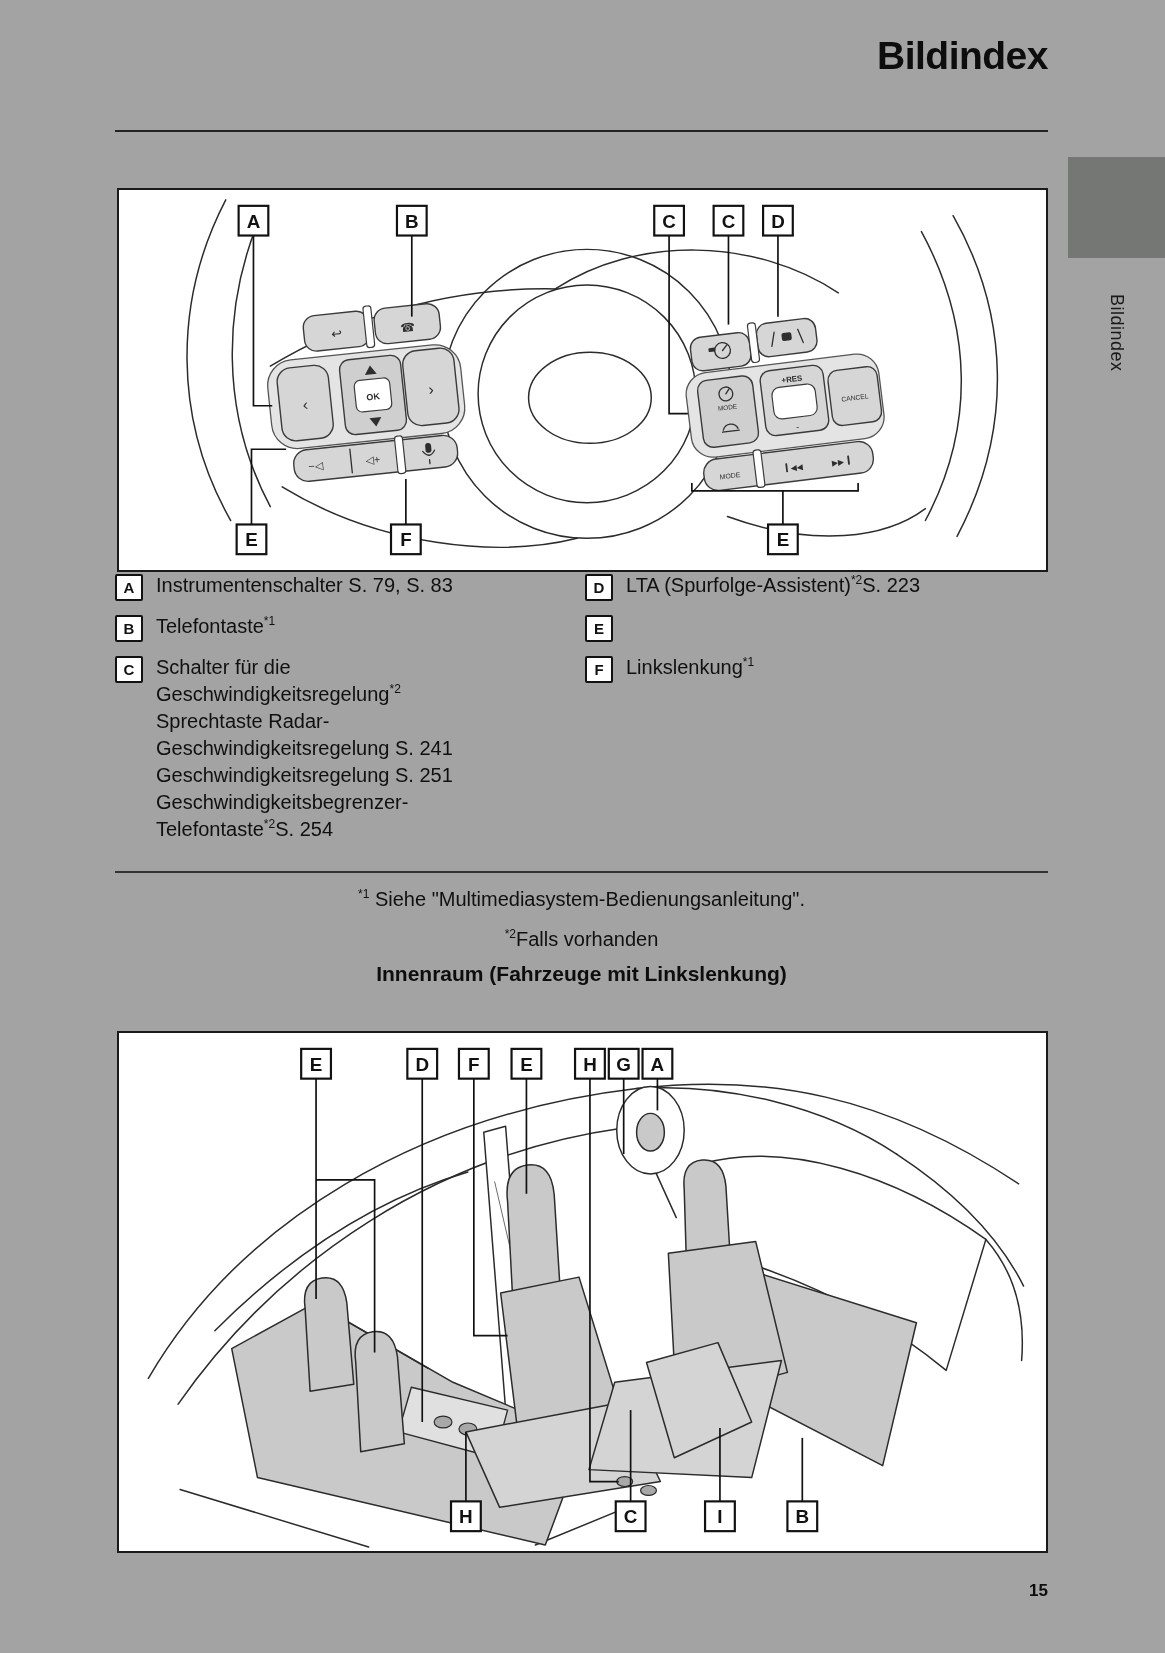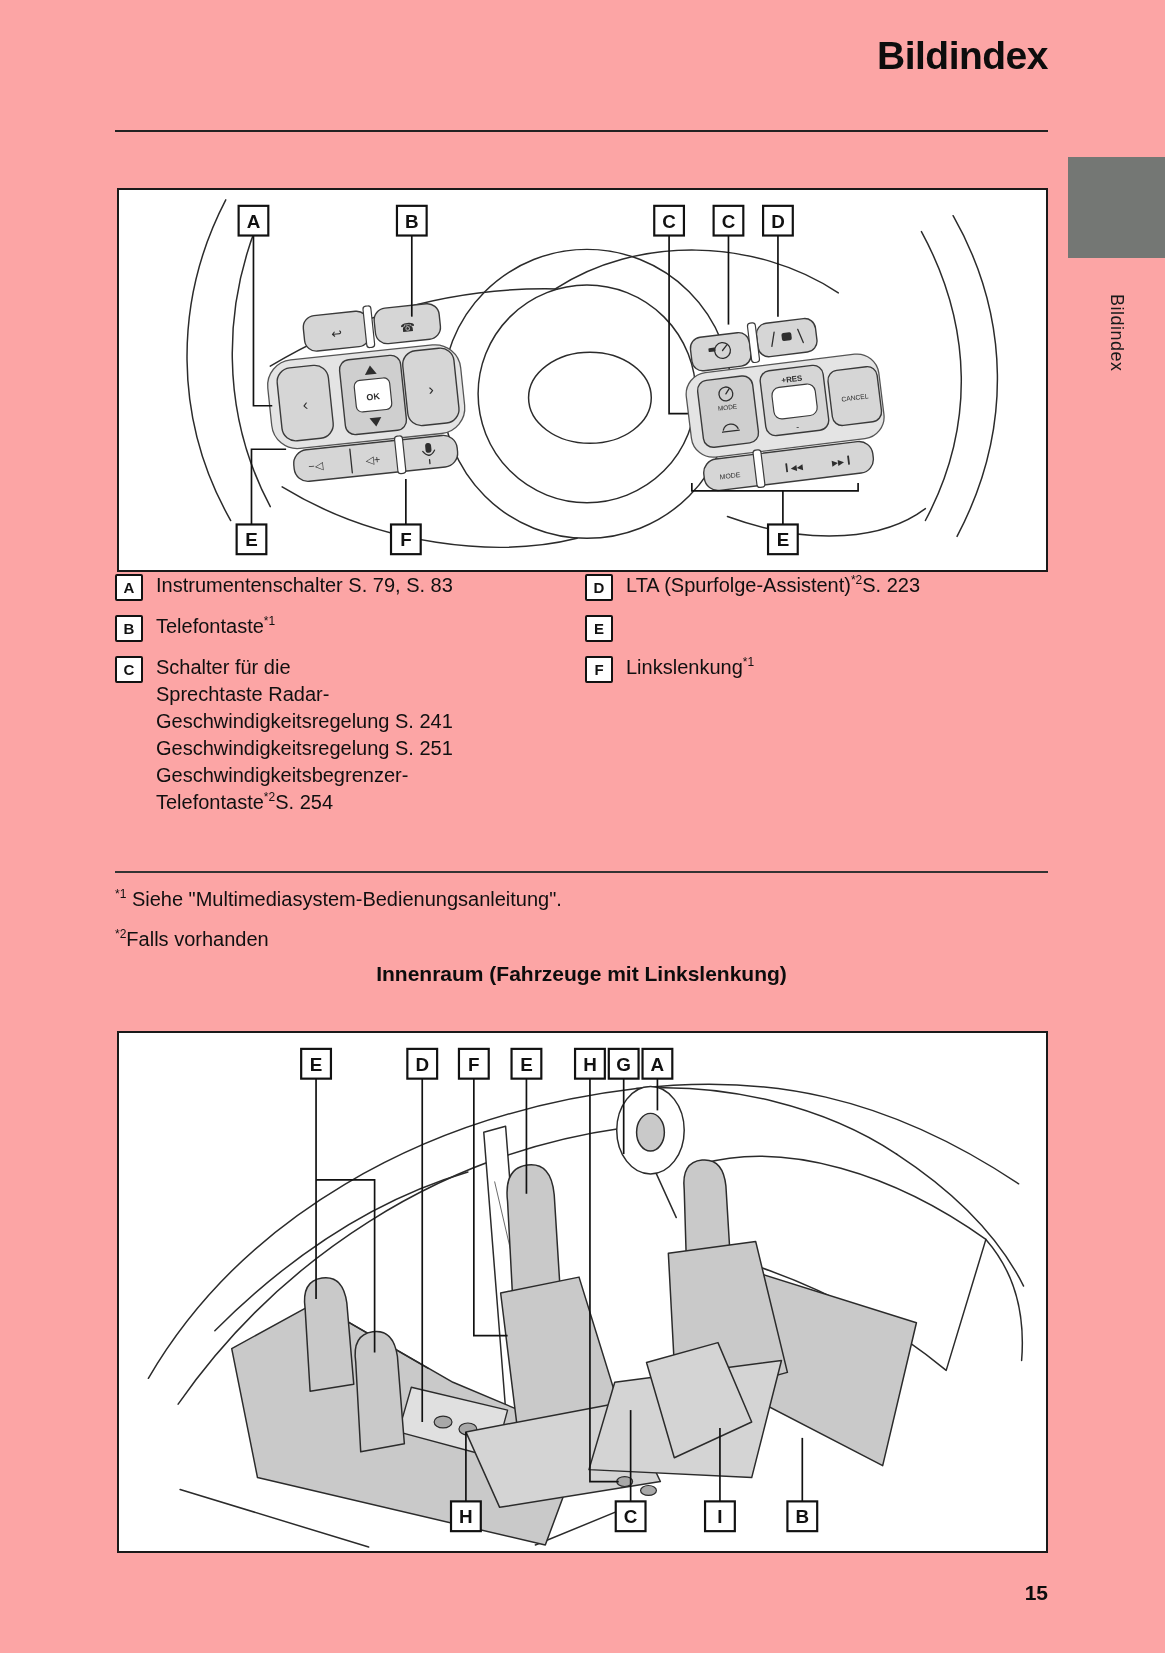--- a/index.html
+++ b/index.html
@@ -1,16 +1,16 @@
 <!DOCTYPE html>
 <html><head>
 <meta charset="utf-8">
 <style>
   html,body{margin:0;padding:0;background:#ffffff;}
-  .page{position:relative;width:1165px;height:1653px;background:#fca5a5;overflow:hidden;
+  .page{position:relative;width:1165px;height:1653px;background:#a3a3a3;overflow:hidden;
         font-family:"Liberation Sans",sans-serif;color:#111;}
   .page-title{position:absolute;left:115px;top:34px;width:933px;text-align:right;
               font-size:39px;font-weight:bold;letter-spacing:-0.5px;color:#0d0d0d;}
   .title-rule{position:absolute;left:115px;top:130px;width:933px;height:2px;background:#222;}
   .side-tab{position:absolute;left:1068px;top:157px;width:97px;height:101px;}
   .side-tab-label{position:absolute;left:1068px;top:263px;width:97px;height:140px;
                   display:flex;align-items:center;justify-content:center;}
   .side-tab-label span{writing-mode:vertical-rl;font-size:18px;color:#1a1a1a;letter-spacing:0.5px;}
   .diagram-frame{position:absolute;border:2px solid #1a1a1a;background:#fff;box-sizing:border-box;}
   #frame1{left:117px;top:188px;width:931px;height:384px;}
@@ -19,25 +19,25 @@
   #legend-left{left:115px;width:462px;}
   #legend-right{left:585px;width:463px;}
   .legend-row{display:flex;gap:13px;margin-bottom:12px;align-items:flex-start;}
   .key-box{flex:0 0 auto;width:24px;height:23px;border:2px solid #111;border-radius:2px;
            display:flex;align-items:center;justify-content:center;
            font-size:15px;font-weight:bold;margin-top:2px;background:#fff;}
   .legend-text{font-size:20px;line-height:27px;color:#101010;}
   sup{font-size:12px;line-height:0;}
   .divider{position:absolute;left:115px;top:871px;width:933px;height:2px;background:#333;}
   #footnotes{position:absolute;left:115px;top:886px;width:933px;}
-  .footnote{font-size:20px;line-height:27px;margin-bottom:13px;color:#101010;}
+  .footnote{font-size:20px;line-height:27px;margin-bottom:13px;color:#101010;text-align:center;}
   .section-heading{position:absolute;left:115px;top:962px;width:933px;
                    font-size:21px;font-weight:bold;color:#0d0d0d;text-align:center;}
   .page-number{position:absolute;left:115px;top:1581px;width:933px;text-align:right;
-               font-size:21px;font-weight:bold;color:#0d0d0d;}
+               font-size:17px;font-weight:bold;color:#0d0d0d;}
   
   .ln{fill:none;stroke:#2b2b2b;stroke-width:1.5;stroke-linecap:round;}
   .lnthin{fill:none;stroke:#6a6a6a;stroke-width:1;stroke-linecap:round;}
   .fillw{fill:#ffffff;stroke:#2b2b2b;stroke-width:1.5;stroke-linejoin:round;}
   .seat{fill:#c9c9c9;stroke:#2b2b2b;stroke-width:1.5;stroke-linejoin:round;}
   .seat2{fill:#d4d4d4;stroke:#2b2b2b;stroke-width:1.5;stroke-linejoin:round;}
   .seat3{fill:#e0e0e0;stroke:#2b2b2b;stroke-width:1.4;stroke-linejoin:round;}
   .cup{fill:#a8a8a8;stroke:#2b2b2b;stroke-width:1.2;}
   .btn{fill:#d6d6d6;stroke:#3a3a3a;stroke-width:1.4;}
   .btn2{fill:#cfcfcf;stroke:#3a3a3a;stroke-width:1.4;}
@@ -200,20 +200,21 @@
       <div class="legend-row">
         <span class="key-box">B</span>
         <div class="legend-text">
           <div class="legend-line"><span>Telefontaste</span><sup>*1</sup></div>
         </div>
       </div>
       <div class="legend-row">
         <span class="key-box">C</span>
         <div class="legend-text">
           <div class="legend-line"><span>Schalter für die</span></div>
+          <div class="legend-line"><span>Geschwindigkeitsregelung</span><sup>*2</sup></div>
           <div class="legend-line"><span>Sprechtaste Radar-</span></div>
           <div class="legend-line"><span>Geschwindigkeitsregelung S. 241</span></div>
           <div class="legend-line"><span>Geschwindigkeitsregelung S. 251</span></div>
           <div class="legend-line"><span>Geschwindigkeitsbegrenzer-</span></div>
           <div class="legend-line"><span>Telefontaste</span><sup>*2</sup><span>S. 254</span></div>
         </div>
       </div>
     </div>
   <div class="legend-col" id="legend-right">
       <div class="legend-row">

